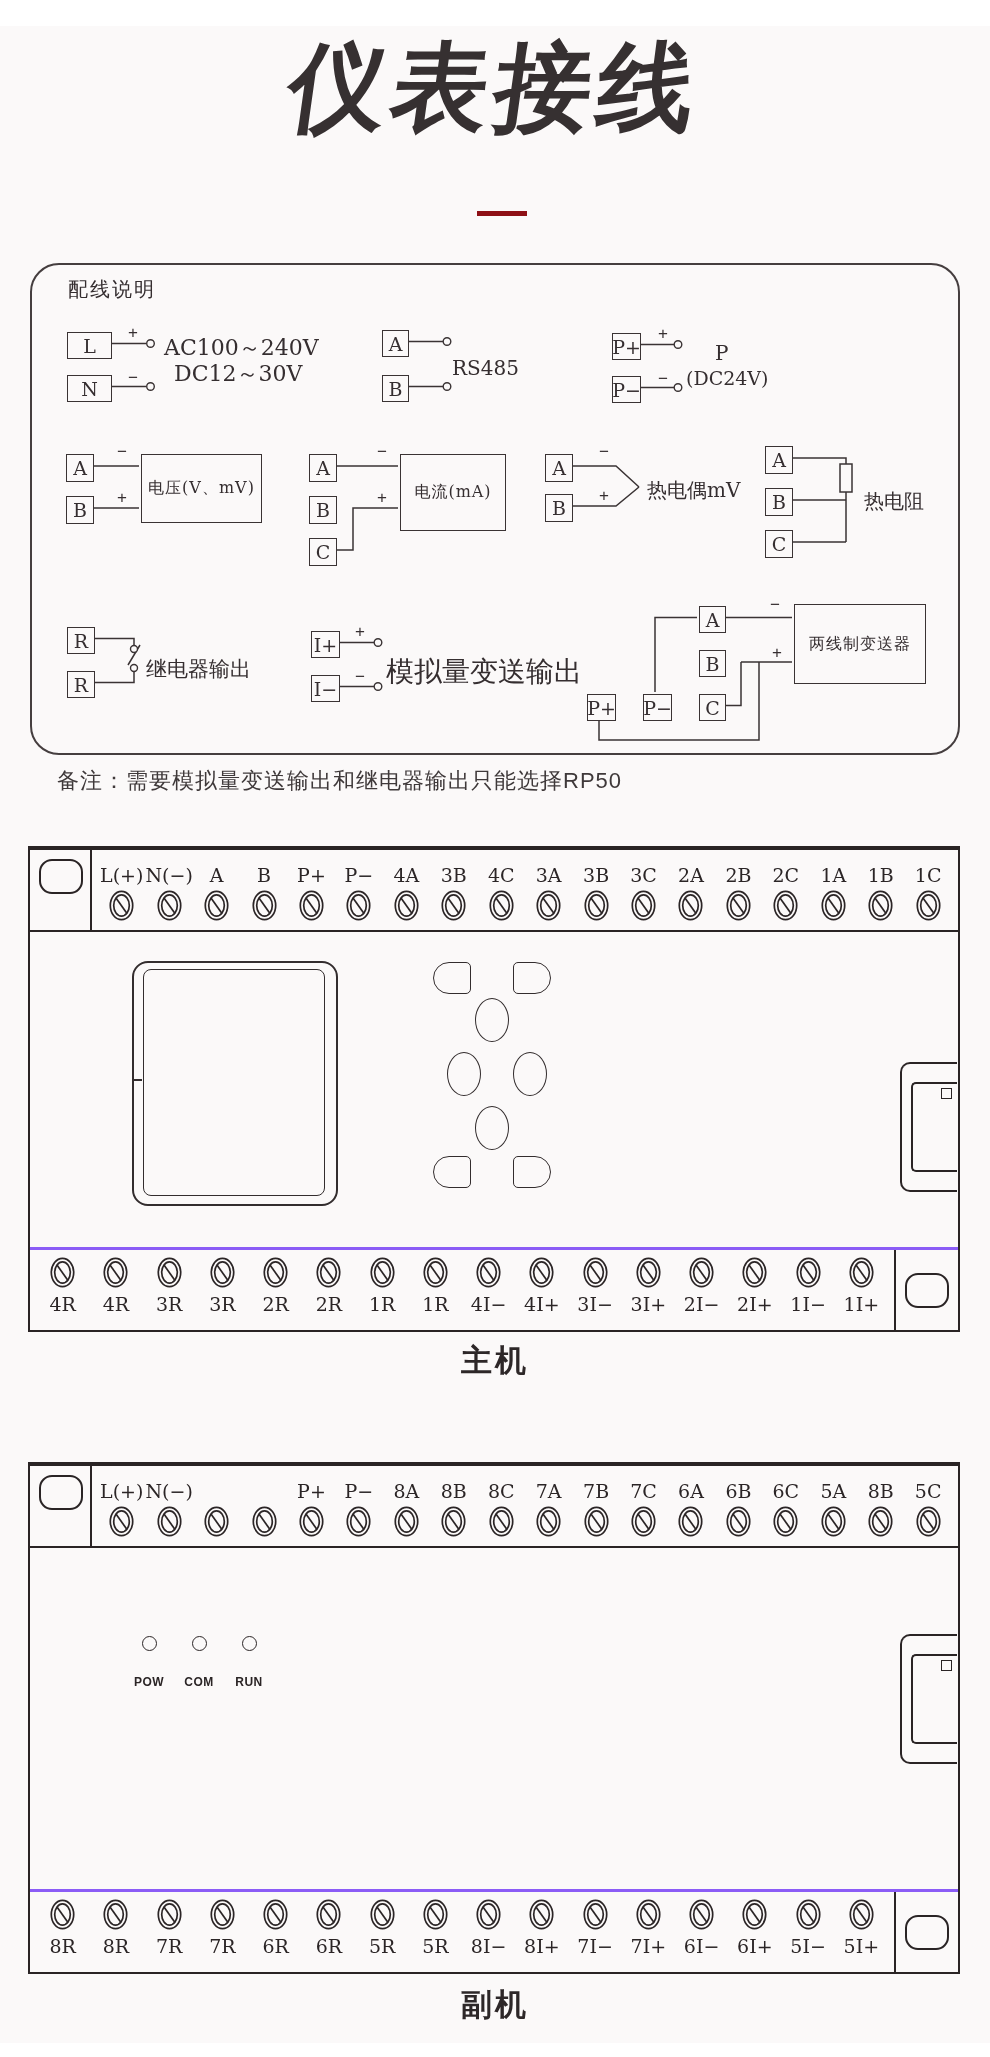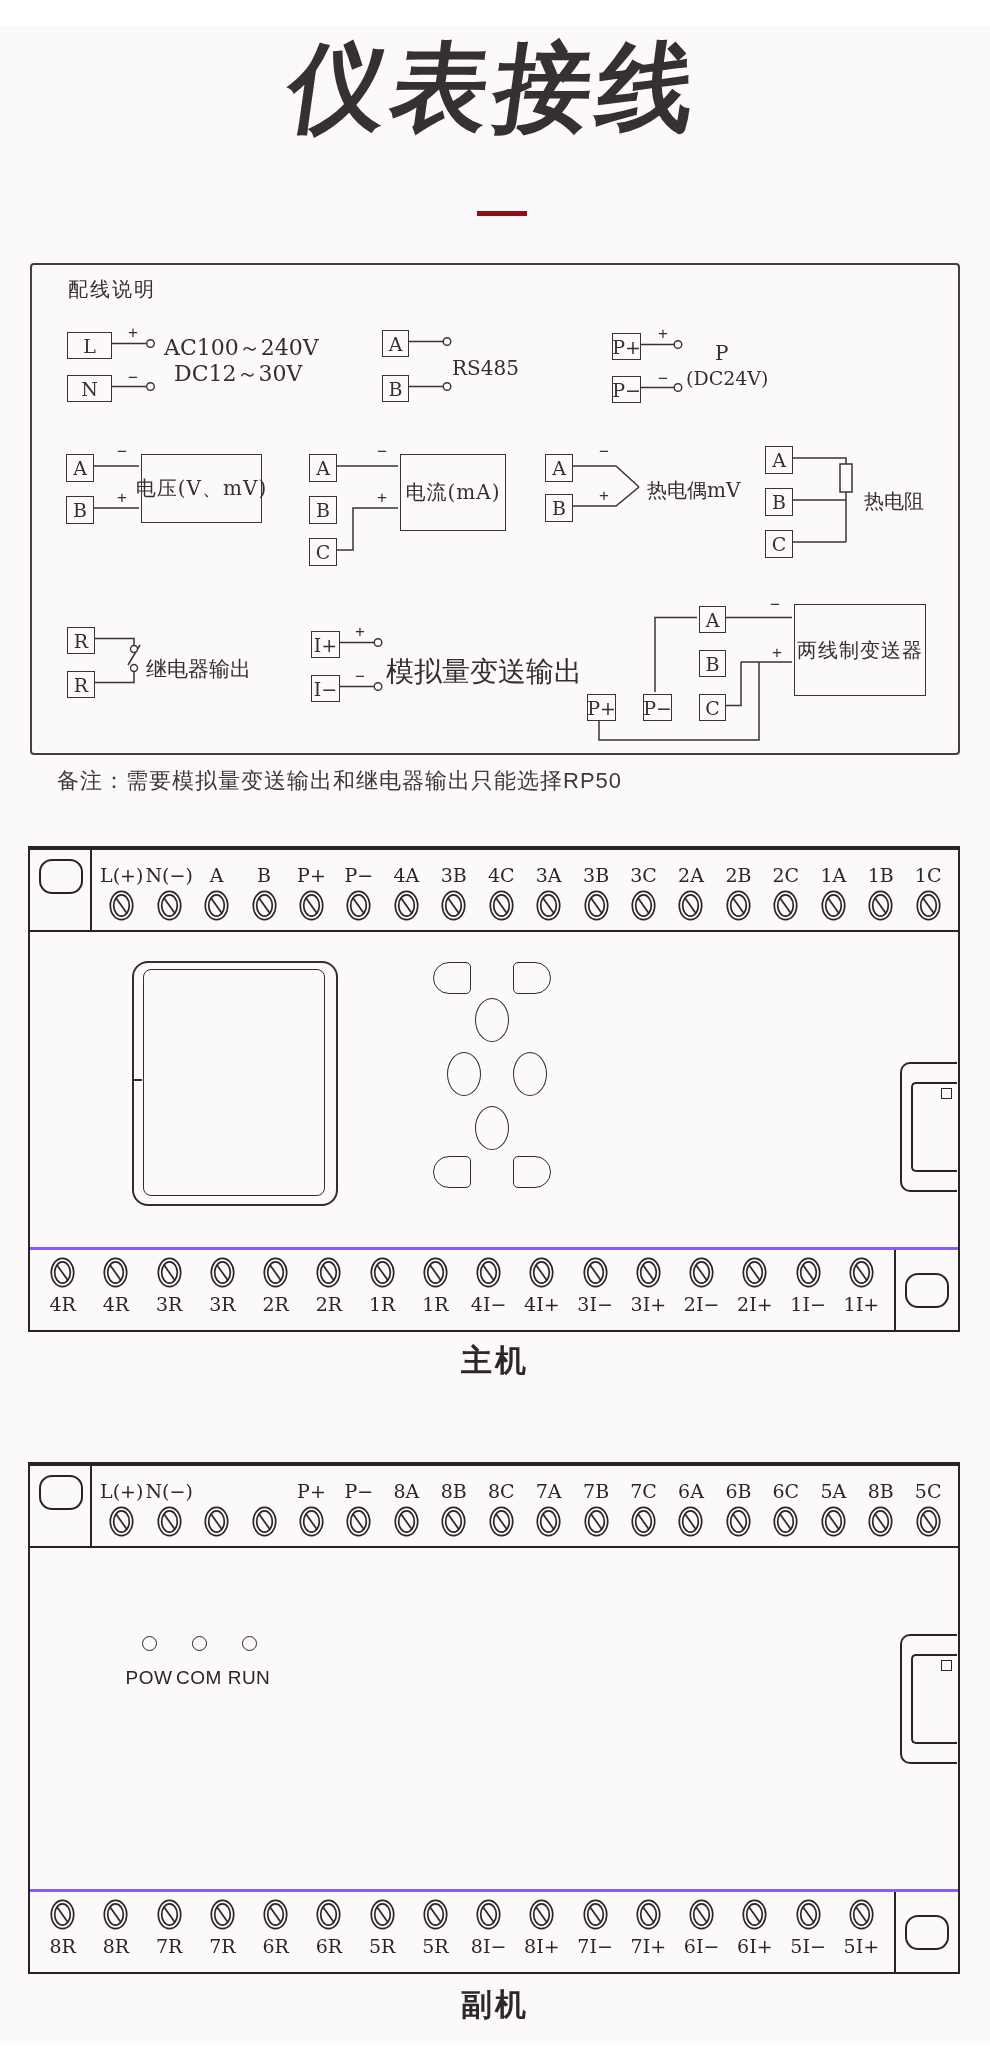--- a/index.html
+++ b/index.html
@@ -5,26 +5,26 @@
   html,body{margin:0;padding:0}
   .page{position:relative;width:990px;height:2057px;background:#fbf9f9;color:#363031;
         font-family:"Liberation Sans",sans-serif;overflow:hidden}
   .bar{position:absolute;left:0;width:100%;background:#ffffff}
   .serif{font-family:"DejaVu Serif","Liberation Serif",serif}
   .title{position:absolute;top:24px;left:0;width:100%;margin:0;text-align:center;
          font-size:97px;font-weight:bold;letter-spacing:6px;color:#363031;transform:skewX(-8deg)}
   .red-div{position:absolute;left:477px;top:211px;width:50px;height:5px;background:#8e1016}
   
   .panel{position:absolute;left:30px;top:263px;width:930px;height:492px;
-         border:2px solid #453e3f;border-radius:4px;box-sizing:border-box}
+         border:2px solid #453e3f;border-radius:29px;box-sizing:border-box}
   .panel .p-head{position:absolute;font-size:20px;letter-spacing:2px;color:#352e30;white-space:nowrap}
   .tbox,.dbox{position:absolute;box-sizing:border-box;border:1.6px solid #3a3334;background:#fbf9f9;
          display:flex;align-items:center;justify-content:center;color:#352e30}
   .tbox{font-size:19px}
-  .dbox{font-size:20px;letter-spacing:1px;white-space:nowrap}
+  .dbox{font-size:16px;letter-spacing:1px;white-space:nowrap}
   .pol{position:absolute;width:16px;text-align:center;font-size:17px;color:#352e30}
   .lab{position:absolute;white-space:nowrap;color:#352e30}
   .wires{position:absolute;left:0;top:0;pointer-events:none}
   .wires path,.wires line,.wires rect{fill:none;stroke:#3a3334;stroke-width:1.5}
   .wires circle{fill:#fbf9f9;stroke:#3a3334;stroke-width:1.4}
   .note{position:absolute;left:57px;top:766px;margin:0;font-size:22px;color:#3f393a;letter-spacing:1px}
   
   .board{position:absolute;left:28px;width:932px;box-sizing:border-box;
          border:2.5px solid #2a2425;border-top-width:4.5px}
   .strip-top{position:absolute;top:0;left:0;right:0;height:80px;border-bottom:2px solid #2a2425;display:flex}
@@ -54,21 +54,21 @@
   .kbtn.r{border-radius:5px 16px 16px 5px}
   .kov{position:absolute;width:34px;height:44px;border:1.8px solid #332d2e;border-radius:50%;box-sizing:border-box}
   .connector{position:absolute;left:870px;width:57px;height:130px;border:2px solid #2a2425;border-right:none;
              border-radius:10px 0 0 10px;box-sizing:border-box}
   .c-inner{position:absolute;left:9px;top:18px;width:46px;height:90px;border:2px solid #2a2425;border-right:none;
            border-radius:5px 0 0 5px;box-sizing:border-box}
   .c-notch{position:absolute;right:5px;top:4px;width:9px;height:9px;border:1.6px solid #2a2425}
   .led-row{position:absolute;left:94px;top:170px;display:flex}
   .led-col{width:50px;display:flex;flex-direction:column;align-items:center}
   .led{width:15px;height:15px;border:1.7px solid #2b2526;border-radius:50%;box-sizing:border-box}
-  .led-label{margin-top:16px;font-size:19px;font-weight:normal;color:#2b2526;letter-spacing:0.5px}
+  .led-label{margin-top:24px;font-size:12px;font-weight:bold;color:#2b2526;letter-spacing:0.5px}
   .caption{position:absolute;left:0;width:100%;text-align:center;font-size:31px;font-weight:bold;
            letter-spacing:3px;color:#2d2728}
 </style>
 </head>
 <body>
 
 <div class="page">
   <div class="bar" style="top:0;height:26px"></div>
   <div class="bar" style="top:2043px;height:14px"></div>
 
@@ -175,21 +175,21 @@
     <span class="pol" style="left:320px;top:402px">−</span>
     <span class="lab serif" style="left:354px;top:388px;font-size:28px">模拟量变送输出</span>
 
     <div class="tbox serif" style="left:667px;top:341px;width:27px;height:27px">A</div>
     <div class="tbox serif" style="left:667px;top:385px;width:27px;height:27px">B</div>
     <div class="tbox serif" style="left:667px;top:429px;width:27px;height:27px">C</div>
     <div class="tbox serif" style="left:555px;top:429px;width:29px;height:27px">P+</div>
     <div class="tbox serif" style="left:611px;top:429px;width:29px;height:27px">P−</div>
     <span class="pol" style="left:735px;top:330px">−</span>
     <span class="pol" style="left:737px;top:378px">+</span>
-    <div class="dbox serif" style="left:762px;top:339px;width:132px;height:92px">两线制变送器</div>
+    <div class="dbox serif" style="left:762px;top:339px;width:132px;height:80px">两线制变送器</div>
   </section>
 
   <p class="note">备注：需要模拟量变送输出和继电器输出只能选择RP50</p>
 
   <section class="board" style="top:846px;height:486px">
     <div class="strip-top">
       <div class="corner-cell">
         <div class="oval"></div>
       </div>
       <div class="terms">

